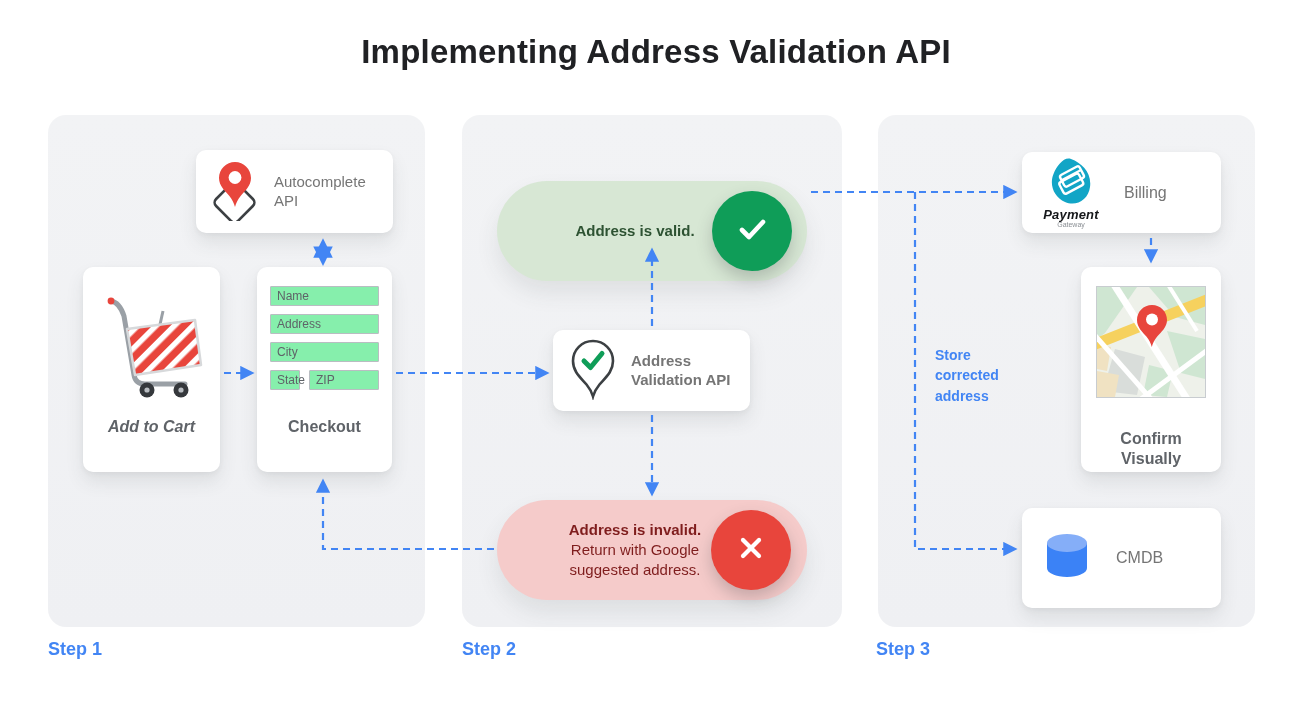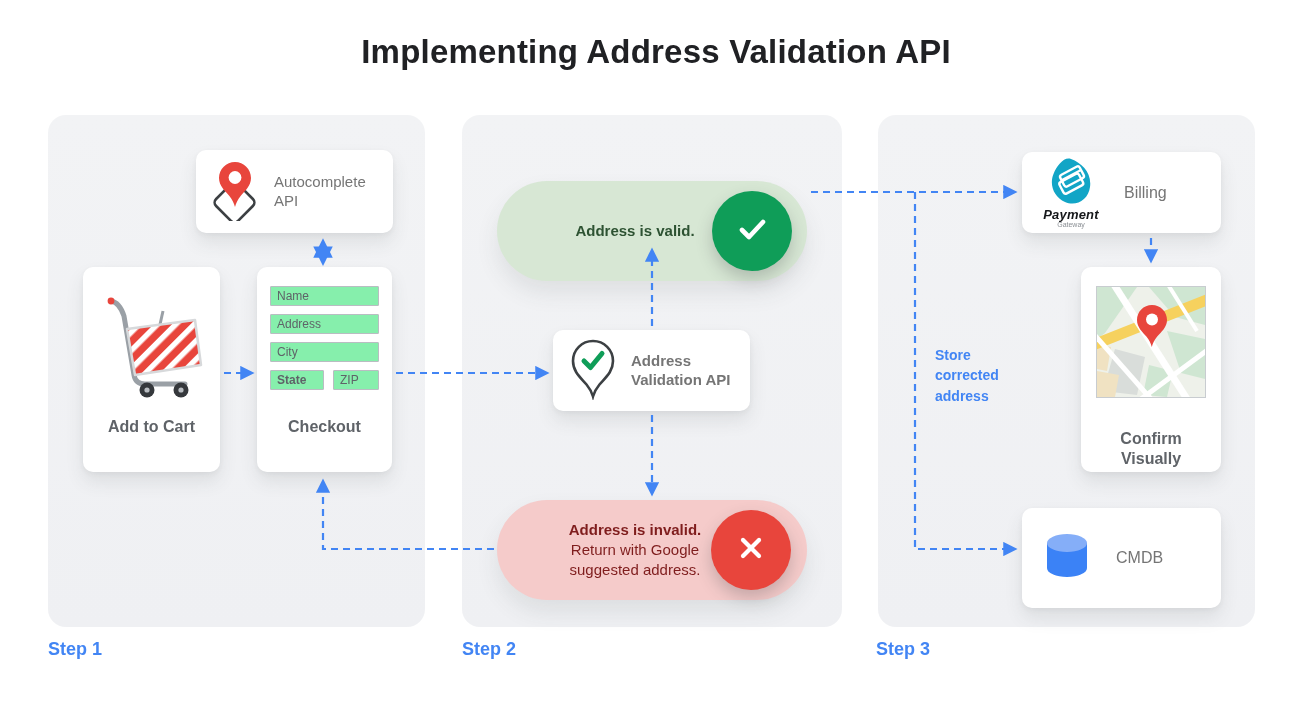--- a/index.html
+++ b/index.html
@@ -20,30 +20,30 @@
   .step-label.s1 { left:48px; } .step-label.s2 { left:462px; } .step-label.s3 { left:876px; }
 
   .card { position:absolute; background:#ffffff; border-radius:10px;
     box-shadow:0 10px 18px rgba(60,64,67,.10), 0 2px 5px rgba(60,64,67,.06); }
 
   
   .autocomplete-card { left:148px; top:35px; width:197px; height:83px;
     display:flex; align-items:center; gap:12px; padding:0 10px 0 12px; }
   .api-label { font-size:15px; line-height:1.25; color:#757575; }
 
-  .cart-card { left:35px; top:152px; width:137px; height:205px; }
+  .cart-card { left:35px; top:152px; width:137px; height:205px;font-style:italic; }
   .form-card { left:209px; top:152px; width:135px; height:205px; padding:19px 13px 0 13px; }
   .card-title { position:absolute; left:0; top:150px; width:100%; text-align:center;
     font-size:16px; font-weight:bold; color:#5f6368; line-height:1.25; }
   .cart-art { position:absolute; left:14px; top:22px; }
 
   .ffield { border:1px solid #b9bdc2; background:#86efac; color:#5f6368; font-size:12px;
     height:20px; line-height:18px; padding:0 6px; margin-bottom:8px; border-radius:1px; }
   .frow { display:flex; gap:9px; }
-  .ffield.state { width:54px;font-weight:bold; } .ffield.zip { width:62px; flex:1; }
+  .ffield.state { width:30px; } .ffield.zip { width:62px; flex:1; }
 
   
   .pill { position:absolute; left:35px; width:310px; height:100px; border-radius:50px;
     box-shadow:0 12px 22px rgba(60,64,67,.10); }
   .pill.valid   { top:28px;  background:#d7e7d4;margin-top:38px; }
   .pill.invalid { top:385px; background:#f5cbca; }
   .pill-text { position:absolute; left:38px; top:0; width:200px; height:100%;
     display:flex; flex-direction:column; justify-content:center; text-align:center;
     font-size:15px; line-height:1.35; }
   .pill.valid .pill-text { color:#2d5232; }

